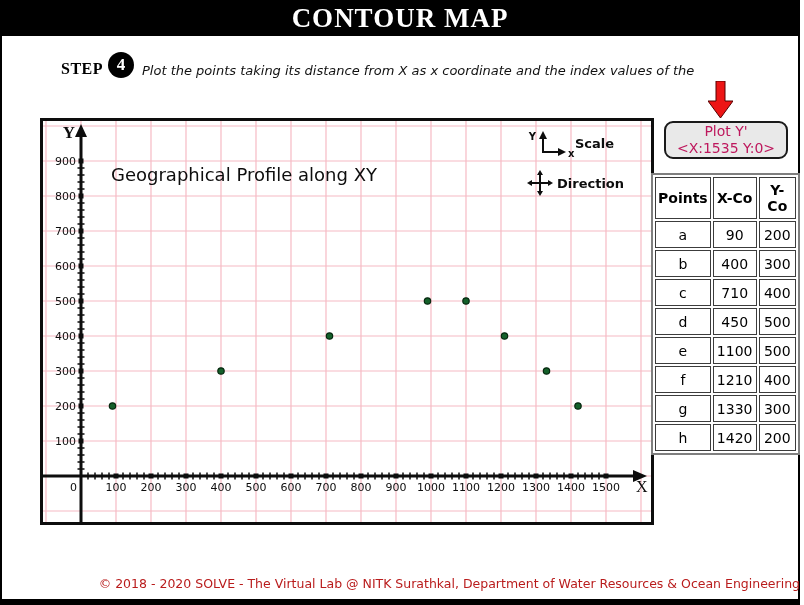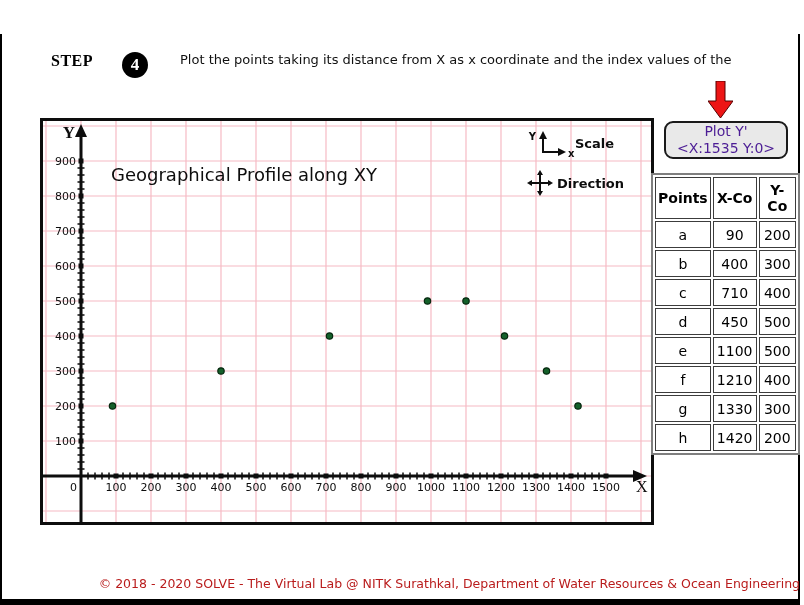--- a/index.html
+++ b/index.html
@@ -1,43 +1,46 @@
 <!DOCTYPE html>
 <html><head>
 <meta charset="utf-8">
 <style>
   html,body{margin:0;padding:0;background:#ffffff;}
   body{width:804px;height:605px;position:relative;font-family:"DejaVu Sans",sans-serif;overflow:hidden;}
   .page{position:absolute;left:0;top:0;width:800px;height:605px;background:#fff;}
   .side-borders{position:absolute;left:0;top:34px;width:796px;height:565px;border-left:2px solid #000;border-right:2px solid #000;pointer-events:none;}
   .app-header{position:absolute;left:0;top:0;width:800px;height:36px;background:#000;text-align:center;}
   .app-header h1{margin:0;color:#fff;font-family:"Liberation Serif","DejaVu Serif",serif;font-weight:bold;font-size:27px;line-height:36px;letter-spacing:1px;}
-  .step-line1{position:absolute;left:51px;top:52px;display:flex;align-items:flex-start;white-space:nowrap;gap:24px;}
+  .step-line1{position:absolute;left:61px;top:52px;display:flex;align-items:flex-end;white-space:nowrap;}
   .step-label{font-family:"Liberation Serif","DejaVu Serif",serif;font-weight:bold;font-size:16px;letter-spacing:.5px;}
   .step-badge{display:inline-flex;align-items:center;justify-content:center;width:26px;height:26px;border-radius:50%;background:#000;color:#fff;font-family:"Liberation Serif","DejaVu Serif",serif;font-weight:bold;font-size:17px;margin:0 8px 0 5px;}
-  .step-text{font-size:13px;color:#111;}
+  .step-text{font-size:13px;color:#111;font-style:italic;}
   .step-line2{position:absolute;left:48px;top:88px;font-size:13px;color:#111;white-space:nowrap;}
   .red-arrow{position:absolute;left:708px;top:81px;width:25px;height:37px;}
-  .plot-btn{position:absolute;left:664px;top:121px;width:124px;height:38px;background:#e9e9e9;border:2px solid #1a1a1a;border-radius:9px;font-family:"DejaVu Sans",sans-serif;font-size:14px;color:#4c1d95;line-height:1.25;padding:2px 0;cursor:pointer;display:flex;flex-direction:column;align-items:center;justify-content:center;}
+  .plot-btn{position:absolute;left:664px;top:121px;width:124px;height:38px;background:#e9e9e9;border:2px solid #1a1a1a;border-radius:9px;font-family:"DejaVu Sans",sans-serif;font-size:14px;color:#be185d;line-height:1.25;padding:2px 0;cursor:pointer;display:flex;flex-direction:column;align-items:center;justify-content:center;}
   .graph-box{position:absolute;left:40px;top:118px;width:608px;height:401px;border:3px solid #0d0d0d;background:#fff;}
   .graph-box svg{display:block;}
   table.points{position:absolute;left:651px;top:173px;border-collapse:separate;border-spacing:2px;background:#fff;border:2px solid #7f7f7f;}
   table.points th,table.points td{border:1px solid #3c3c3c;text-align:center;font-size:14px;color:#000;padding:4px 2px;height:17px;background:#fff;}
   table.points th{font-weight:bold;}
   table.points th:nth-child(1){width:50px;}
   table.points th:nth-child(2){width:44px;}
   table.points th:nth-child(3){width:44px;margin-top:16px;}
   .footer-credit{position:absolute;left:0;top:576px;width:800px;text-align:right;font-size:12.5px;color:#b91c1c;}
   .bottom-strip{position:absolute;left:0;top:599px;width:800px;height:6px;background:#000;}
 </style>
 </head>
 <body>
 
 <div class="page">
 
+  <header class="app-header">
+    <h1>CONTOUR MAP</h1>
+  </header>
 
   <div class="side-borders"></div>
 
   <div class="step-line1">
     <span class="step-label">STEP</span>
     <span class="step-badge">4</span>
     <span class="step-text">Plot the points taking its distance from X as x coordinate and the index values of the</span>
   </div>
 
   <svg class="red-arrow" viewBox="0 0 25 37">

